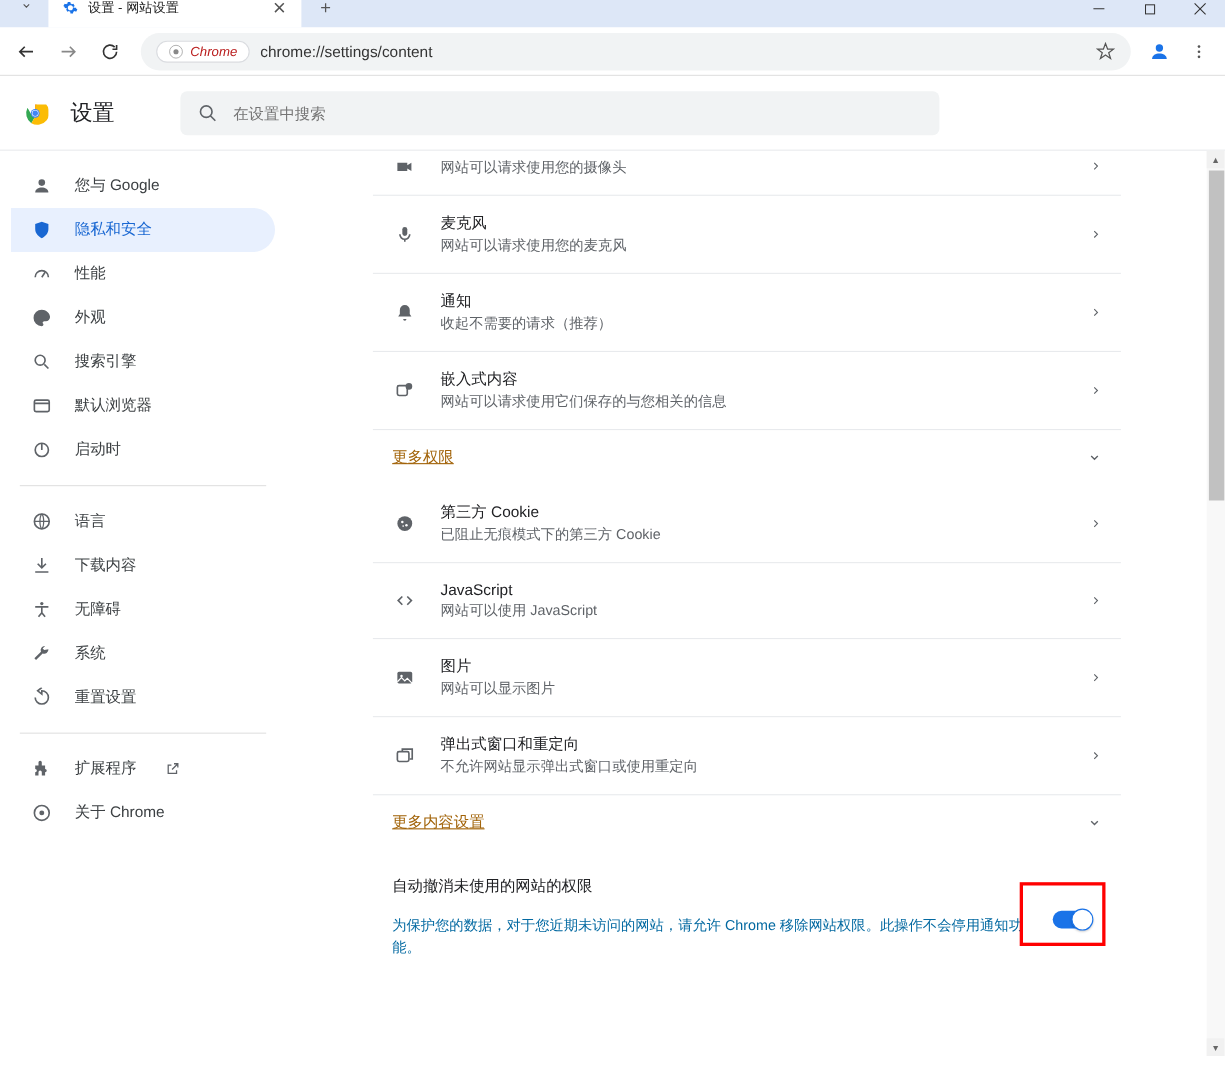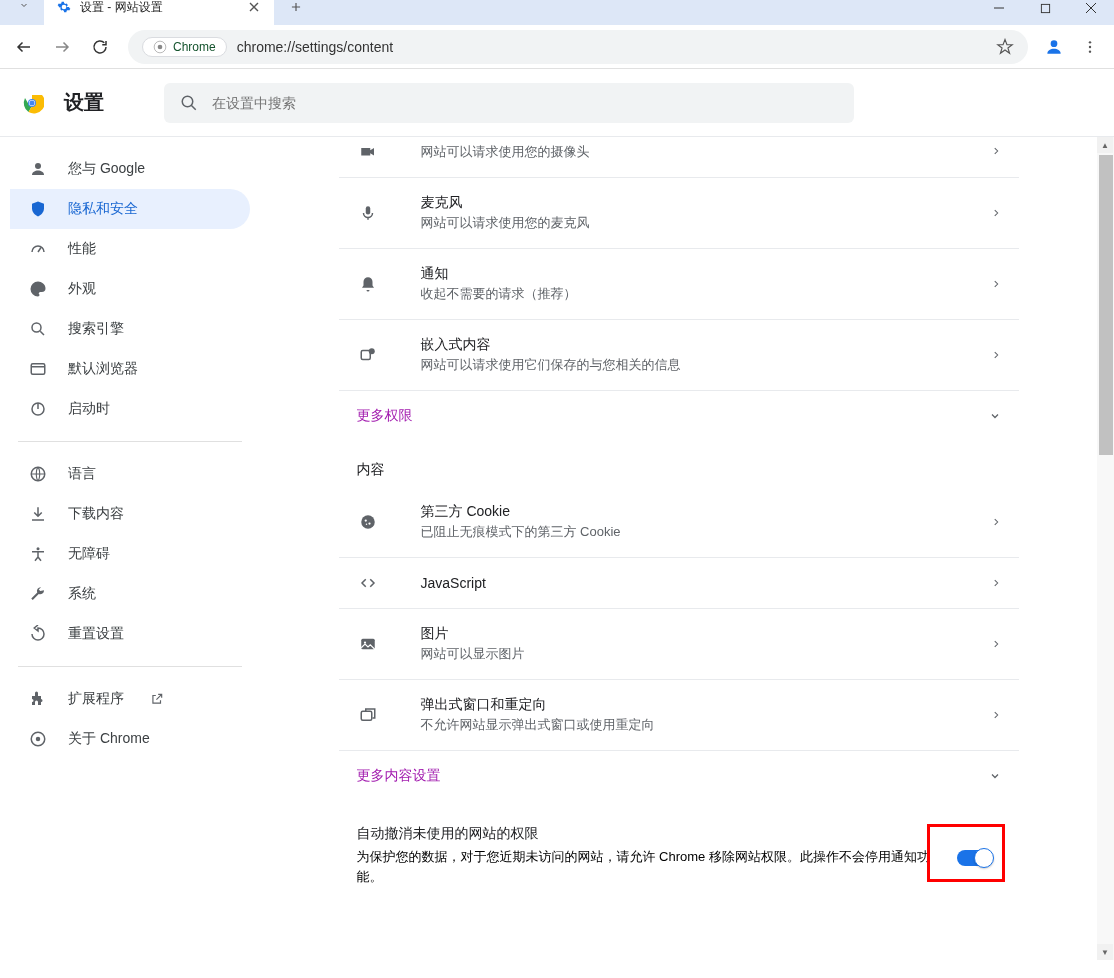--- a/index.html
+++ b/index.html
@@ -15,59 +15,59 @@
 .tab-close { width: 16px; height: 16px; display: flex; align-items: center; justify-content: center; font-size: 14px; color: #555; }
 .new-tab { width: 28px; height: 28px; margin-left: 8px; margin-bottom: 4px; display: flex; align-items: center; justify-content: center; font-size: 16px; color: #555; }
 .win-controls { margin-left: auto; display: flex; }
 .win-btn { width: 46px; height: 34px; display: flex; align-items: center; justify-content: center; color: #333; }
 .win-btn svg { stroke: currentColor; fill: none; }
 
 
 .toolbar { height: 44px; background: #fff; display: flex; align-items: center; padding: 0 8px; gap: 6px; border-bottom: 1px solid #e0e0e0; }
 .nav-btn { width: 32px; height: 32px; display: flex; align-items: center; justify-content: center; color: #555; border-radius: 50%; }
 .address { flex: 1; height: 34px; background: #f1f3f4; border-radius: 17px; display: flex; align-items: center; padding: 0 14px; gap: 10px; margin: 0 6px; }
-.chrome-chip { display: flex; align-items: center; gap: 6px; background: #fff; border: 1px solid #dadce0; border-radius: 14px; padding: 2px 10px; font-size: 12px; color: #14532d; }
+.chrome-chip { display: flex; align-items: center; gap: 6px; background: #fff; border: 1px solid #dadce0; border-radius: 14px; padding: 2px 10px; font-size: 12px; color: #b91c1c; font-style: italic; }
 .url-text { font-size: 14px; color: #333; flex: 1; }
 .star-btn { color: #555; margin-left: auto; }
 .avatar { width: 28px; height: 28px; border-radius: 50%; display: flex; align-items: center; justify-content: center; color: #1a73e8; }
 .menu-dots { width: 32px; height: 32px; display: flex; align-items: center; justify-content: center; color: #555; }
 
 
 .content-wrap { height: calc(978px - 43px - 44px); display: flex; flex-direction: column; }
 .settings-header { height: 68px; display: flex; align-items: center; padding: 0 20px; gap: 20px; border-bottom: 1px solid #e8eaed; }
 .chrome-logo { width: 24px; height: 24px; }
-.settings-title { font-size: 20px; color: #202124; flex: 0 0 auto; margin-right: 40px; font-weight: bold; }
+.settings-title { font-size: 20px; color: #202124; flex: 0 0 auto; margin-right: 40px; }
 .search-box { flex: 1; max-width: 690px; height: 40px; background: #f1f3f4; border-radius: 6px; display: flex; align-items: center; padding: 0 16px; gap: 14px; }
 .search-box input { border: none; background: none; outline: none; font-size: 14px; flex: 1; color: #333; }
 
 .settings-body { flex: 1; display: flex; overflow: hidden; }
 .sidebar { width: 260px; padding: 12px 10px; overflow-y: auto; }
 .side-item { display: flex; align-items: center; gap: 20px; padding: 10px 18px; border-radius: 0 20px 20px 0; font-size: 14px; color: #3c4043; cursor: pointer; }
 .side-item .icon { width: 20px; height: 20px; color: #5f6368; display: flex; align-items: center; justify-content: center; }
 .side-item.active { background: #e8f0fe; color: #1967d2; }
 .side-item.active .icon { color: #1967d2; }
 .side-divider { height: 1px; background: #e0e0e0; margin: 12px 8px; }
 .side-item .ext-icon { margin-left: 6px; color: #5f6368; }
 
 .main { flex: 1; overflow-y: auto; padding: 0 20px 40px; position: relative; }
 .card-wrap { max-width: 680px; margin: 0 auto; }
 .row { display: flex; align-items: center; padding: 16px 18px; border-bottom: 1px solid #e8eaed; gap: 22px; cursor: pointer; }
 .row:last-child { border-bottom: none; }
 .row .icon { width: 22px; color: #5f6368; display: flex; justify-content: center; }
-.row .texts { flex: 1; margin-left: 20px; }
+.row .texts { flex: 1; }
 .row .title { font-size: 14px; color: #202124; }
 .row .sub { font-size: 13px; color: #5f6368; margin-top: 2px; }
 .row .arrow { color: #5f6368; }
-.section-row { display: flex; align-items: center; padding: 16px 18px; font-size: 14px; color: #a21caf; }
+.section-row { display: flex; align-items: center; padding: 16px 18px; font-size: 14px; color: #a16207; text-decoration: underline; }
 .section-row .arrow { margin-left: auto; color: #5f6368; }
 .section-head { font-size: 14px; color: #202124; padding: 20px 18px 8px; }
 .toggle-row { display: flex; align-items: center; padding: 16px 18px; gap: 4px; }
 .toggle-row .texts { flex: 1; }
 .toggle-row .title { font-size: 14px; color: #202124; }
-.toggle-row .sub { font-size: 13px; color: #000000; margin-top: 4px; line-height: 1.5; }
+.toggle-row .sub { font-size: 13px; color: #0369a1; margin-top: 16px; line-height: 1.5; }
 .toggle { width: 36px; height: 16px; background: #1a73e8; border-radius: 8px; position: relative; margin-top: 4px; flex-shrink: 0; }
 .toggle::after { content: ''; width: 18px; height: 18px; background: #fff; border: 1px solid #1a73e8; border-radius: 50%; position: absolute; right: -1px; top: -2px; box-shadow: 0 1px 2px rgba(0,0,0,0.2); }
 .highlight-box { border: 3px solid #ff0000; position: absolute; }
 .scroll-thumb { position: absolute; width: 14px; right: 1px; background: #c1c1c1; border-radius: 0; }
 .scroll-arrow { width: 16px; height: 16px; background: #f1f1f1; display: flex; align-items: center; justify-content: center; font-size: 8px; color: #666; }
 
 svg { display: block; }
 </style>
 </head>
 <body>
@@ -386,21 +386,20 @@
         </div>
         <div class="section-row">
           <span>更多权限</span>
           <span class="arrow">
               <svg width="12" height="12" viewBox="0 0 24 24">
                 <path d="M6 9l6 6 6-6" stroke="#5f6368" stroke-width="2.5" fill="none"></path>
               </svg>
             </span>
         </div>
 
-        <div class="section-head">内容</div>
         <div class="row">
           <span class="icon">
               <svg width="18" height="18" viewBox="0 0 24 24">
                 <circle cx="12" cy="12" r="9" fill="#5f6368"></circle>
                 <circle cx="9" cy="10" r="1.5" fill="#fff"></circle>
                 <circle cx="14" cy="14" r="1.5" fill="#fff"></circle>
                 <circle cx="10" cy="15" r="1" fill="#fff"></circle>
               </svg>
             </span>
           <span class="texts">
@@ -414,20 +413,21 @@
             </span>
         </div>
         <div class="row">
           <span class="icon">
               <svg width="18" height="18" viewBox="0 0 24 24">
                 <path d="M9 7l-5 5 5 5M15 7l5 5-5 5" stroke="#5f6368" stroke-width="2" fill="none"></path>
               </svg>
             </span>
           <span class="texts">
               <div class="title">JavaScript</div>
+              <div class="sub">网站可以使用 JavaScript</div>
             </span>
           <span class="arrow">
               <svg width="10" height="10" viewBox="0 0 24 24">
                 <path d="M9 5l7 7-7 7" stroke="#5f6368" stroke-width="2.5" fill="none"></path>
               </svg>
             </span>
         </div>
         <div class="row">
           <span class="icon">
               <svg width="18" height="18" viewBox="0 0 24 24">

